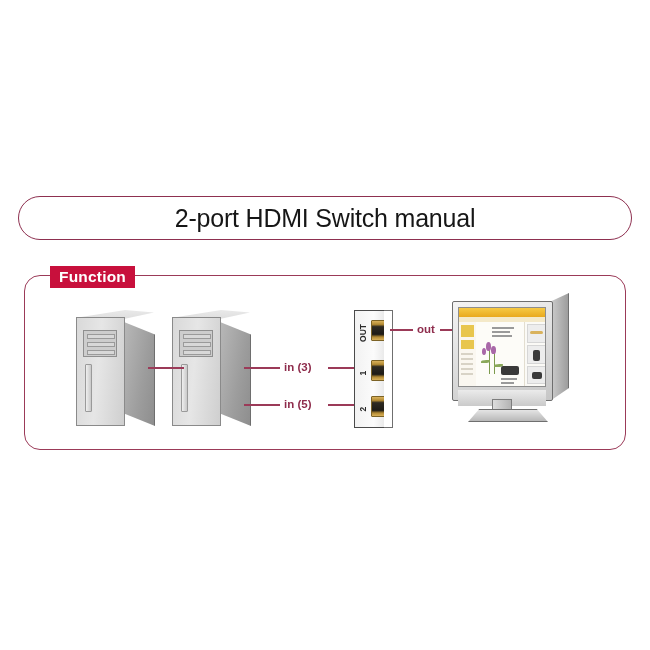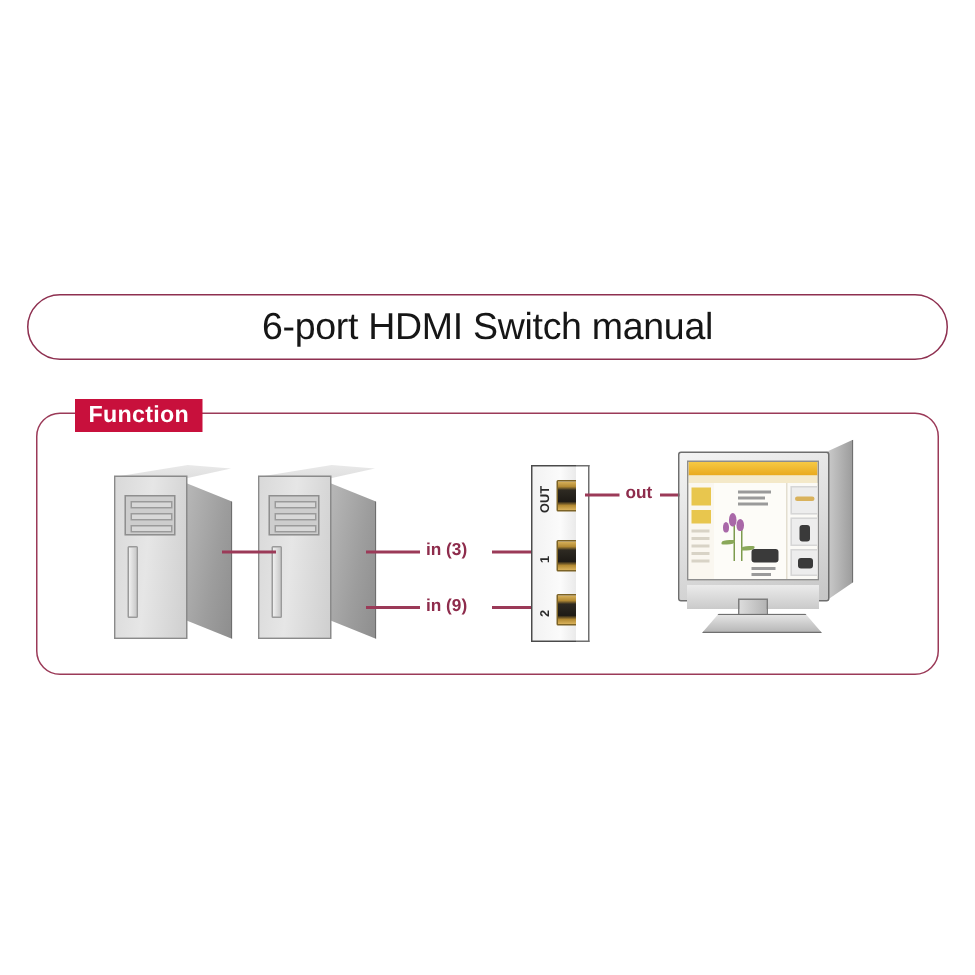--- a/index.html
+++ b/index.html
@@ -310,21 +310,21 @@
     position: absolute; left: 16px; top: 116px; width: 80px; height: 13px;
     background: linear-gradient(180deg, #e4e4e4, #b8b8b8);
     border: 1px solid #6f6f6f; box-sizing: border-box;
     clip-path: polygon(14% 0, 86% 0, 100% 100%, 0 100%);
   }
 </style>
 </head>
 <body>
 
 <div id="title-box">
-  <span id="title-text">6-port HDMI Switch manual</span>
+  <span id="title-text">2-port HDMI Switch manual</span>
 </div>
 
 <div id="function-panel"></div>
 <div id="function-badge">Function</div>
 
 <div id="diagram">
 
   <div class="tower" style="left:76px; top:310px;">
     <div class="side"></div>
     <div class="top"></div>
@@ -351,21 +351,21 @@
     </div>
   </div>
 
   <div class="wire" style="left:148px; top:367px; width:36px;"></div>
 
   <div class="wire" style="left:244px; top:367px; width:36px;"></div>
   <div class="cable-label" style="left:284px; top:361px;">in (3)</div>
   <div class="wire" style="left:328px; top:367px; width:26px;"></div>
 
   <div class="wire" style="left:244px; top:404px; width:36px;"></div>
-  <div class="cable-label" style="left:284px; top:398px;">in (9)</div>
+  <div class="cable-label" style="left:284px; top:398px;">in (5)</div>
   <div class="wire" style="left:328px; top:404px; width:26px;"></div>
 
   <div id="switch-device">
     <div class="port port-out"></div>
     <div class="port port-1"></div>
     <div class="port port-2"></div>
     <div class="port-label pl-out">OUT</div>
     <div class="port-label pl-1">1</div>
     <div class="port-label pl-2">2</div>
   </div>

